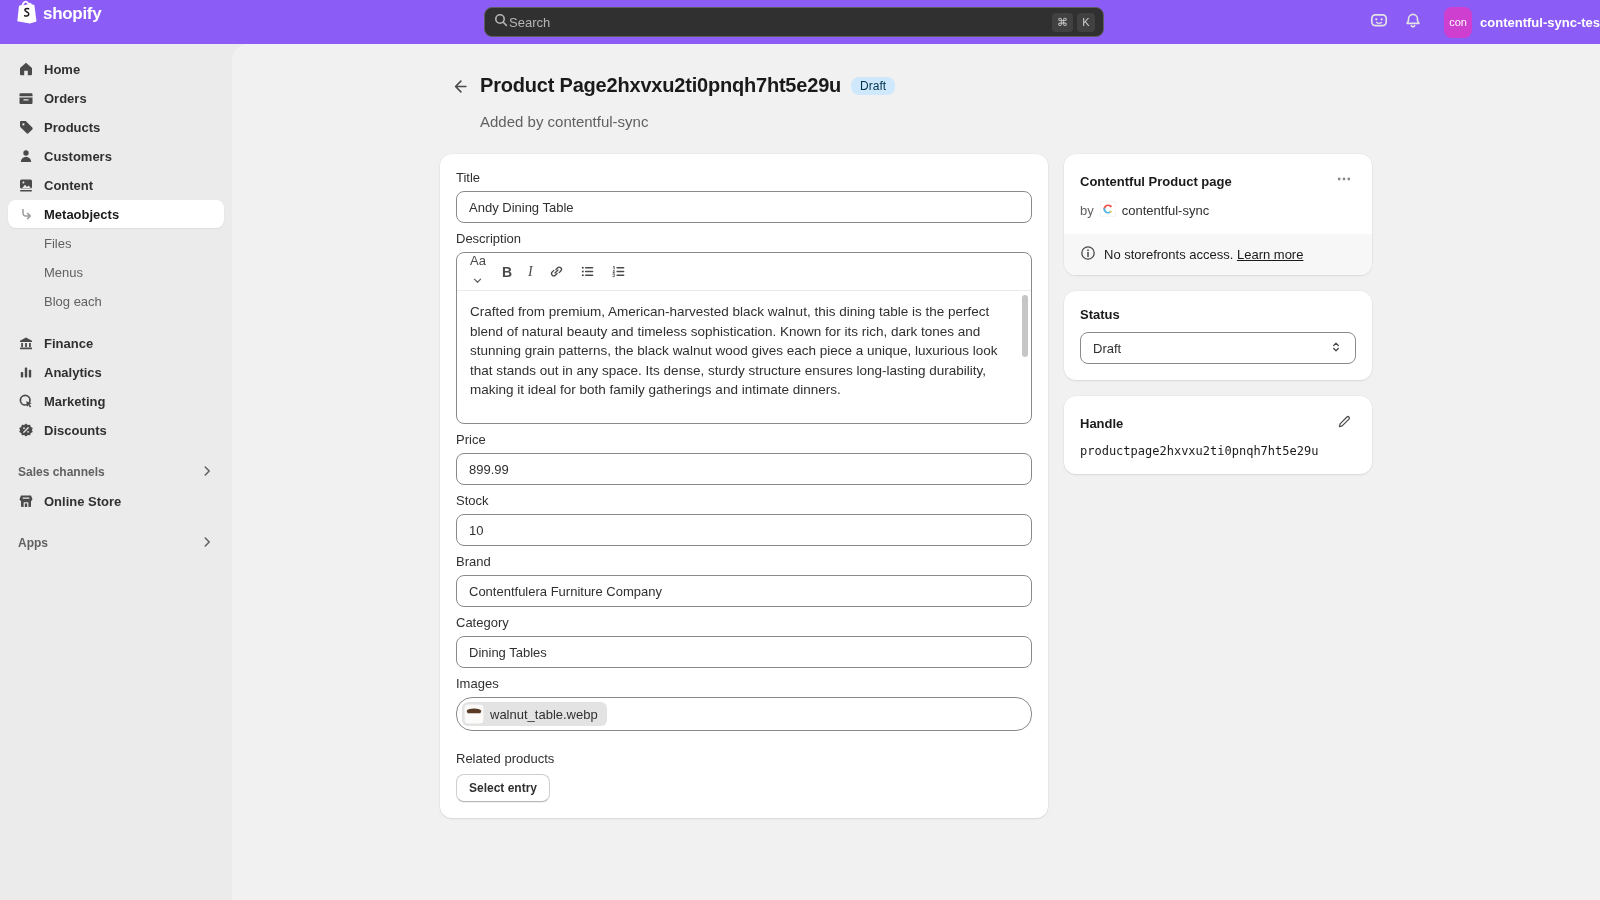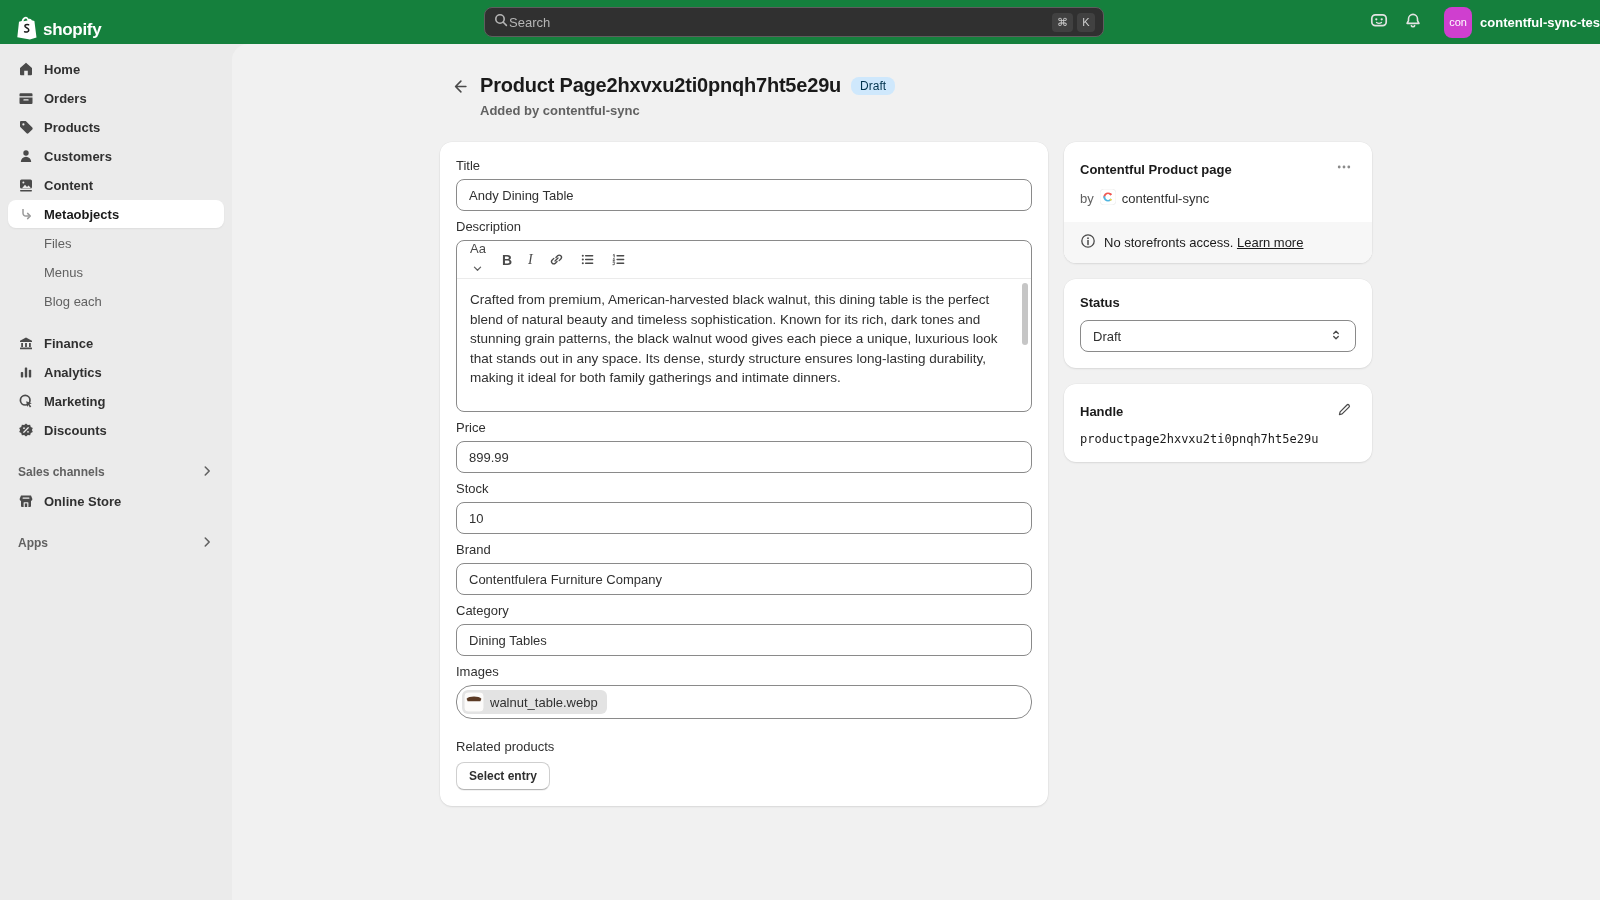--- a/index.html
+++ b/index.html
@@ -1,20 +1,20 @@
 <!DOCTYPE html>
 <html><head>
 <meta charset="utf-8">
 <style>
   * { margin:0; padding:0; box-sizing:border-box; }
   html,body { width:1600px; height:900px; overflow:hidden; }
   body { font-family:"Liberation Sans", sans-serif; background:#1a1a1a; color:#303030; }
 
   
-  .topbar { position:relative; height:44px; background:#15803d; display:flex; align-items:flex-end; }
+  .topbar { position:relative; height:44px; background:#8b5cf6; display:flex; align-items:flex-start; }
   .logo { display:flex; align-items:center; gap:6px; margin-left:16px; color:#fff; }
   .logo-word { font-size:17px; font-weight:700; letter-spacing:-0.3px; }
   .search { position:absolute; left:484px; top:7px; width:620px; height:30px; background:#303030;
             border:1px solid #5e5e5e; border-radius:8px; display:flex; align-items:center; padding:0 8px; }
   .search input { flex:1; background:transparent; border:none; outline:none; color:#e3e3e3;
                   font-size:13px; font-family:"Liberation Sans",sans-serif; }
   .search input::placeholder { color:#b5b5b5; }
   .key { background:#414141; color:#cfcfcf; border-radius:4px; font-size:11px; line-height:1;
          padding:4px 5px; margin-left:4px; min-width:18px; text-align:center; }
   .topbar-right { position:absolute; right:0; top:0; height:44px; display:flex; align-items:center; overflow:hidden; }
@@ -42,21 +42,21 @@
 
   
   .page { width:932px; margin-left:208px; padding-top:30px; }
   .page-header { display:flex; align-items:flex-start; padding-left:6px; margin-bottom:24px; }
   .back-btn { width:26px; height:26px; display:flex; align-items:center; justify-content:center;
               border-radius:8px; cursor:pointer; margin-top:1px; }
   .header-text { margin-left:8px; }
   .title-row { display:flex; align-items:center; gap:10px; }
   .page-title { font-size:20px; font-weight:700; color:#1a1a1a; letter-spacing:-0.2px; }
   .badge { background:#cfe8fc; color:#00334d; font-size:12px; padding:2px 9px; border-radius:8px; }
-  .page-subtitle { font-size:13px; color:#616161; margin-top:6px;font-weight:bold; }
+  .page-subtitle { font-size:15px; color:#616161; margin-top:16px; }
 
   .columns { display:flex; gap:16px; align-items:flex-start; }
   .card { background:#fff; border-radius:12px; box-shadow:0 1px 2px rgba(0,0,0,.09), 0 0 0 0.5px rgba(0,0,0,.04); }
   .main-card { width:608px; padding:16px; }
   .side-col { width:308px; display:flex; flex-direction:column; gap:16px; }
 
   
   .field { margin-bottom:8px; }
   .field-label { font-size:13px; color:#303030; margin-bottom:6px; }
   .text-input { width:100%; height:32px; border:1px solid #8a8a8a; border-radius:8px; padding:0 12px;

